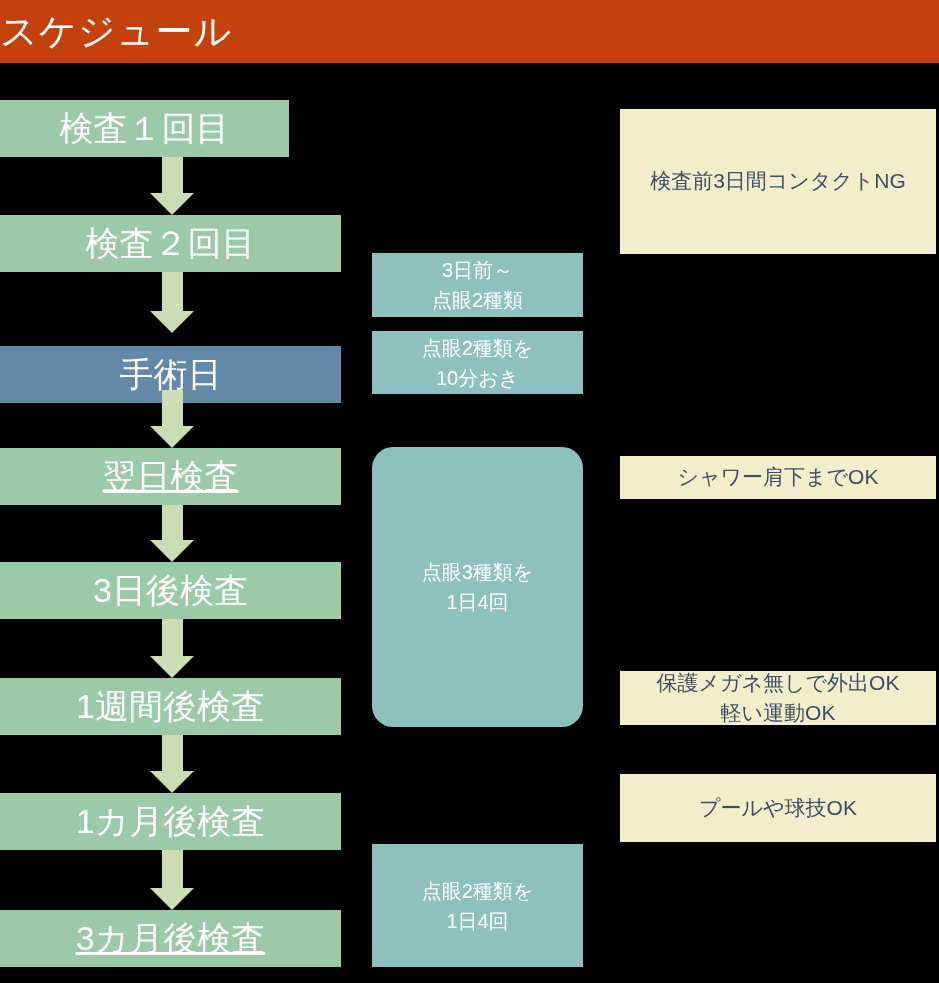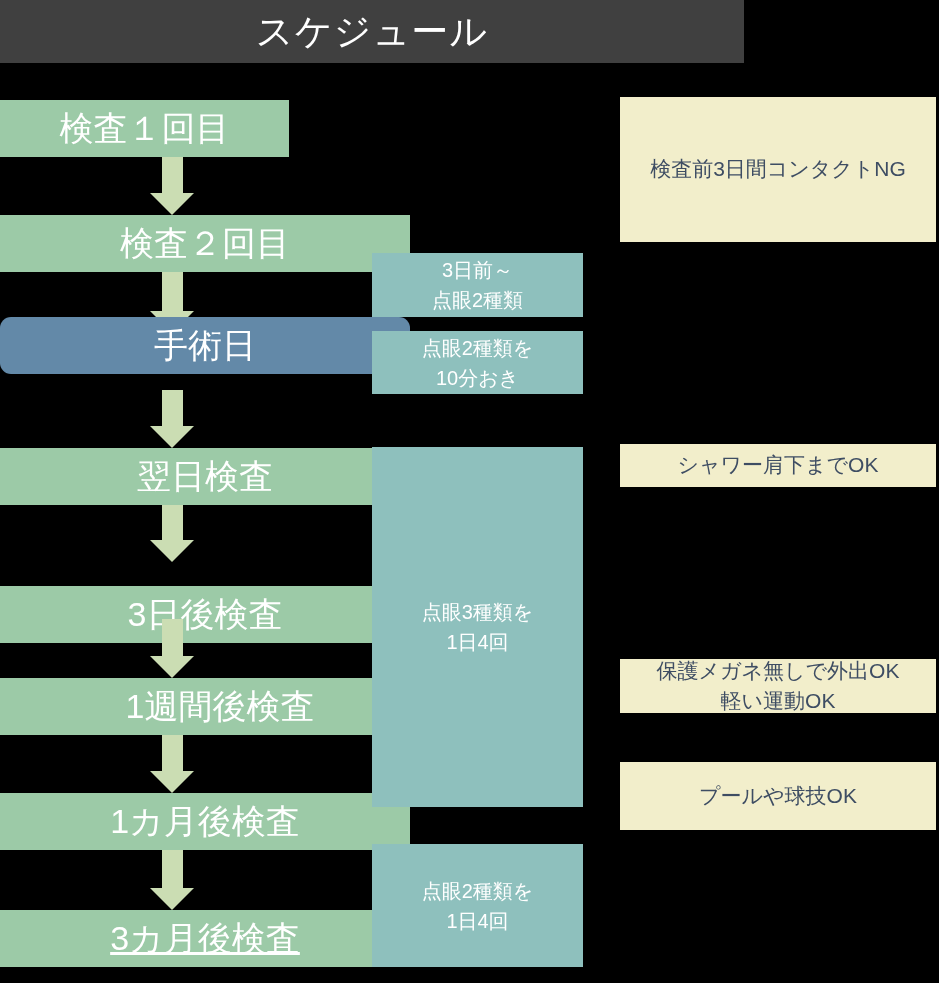--- a/index.html
+++ b/index.html
@@ -2,39 +2,39 @@
 <html><head>
 <meta charset="utf-8">
 <style>
   html, body { margin:0; padding:0; background:#000; }
   .canvas {
     position:relative; width:939px; height:983px; background:#000;
     font-family:"Liberation Sans", sans-serif; overflow:hidden;
   }
   
   .banner {
-    position:absolute; left:0; top:0; width:744px; height:63px;
-    background:#404040; color:#ffffff; font-size:37px;
-    display:flex; align-items:center; justify-content:center;
+    position:absolute; left:0; top:0; width:939px; height:63px;
+    background:#c2410c; color:#ffffff; font-size:37px;
+    display:flex; align-items:center; justify-content:flex-start;
     letter-spacing:1px;
   }
   
   .step {
-    position:absolute; left:0; width:410px; height:57px;
+    position:absolute; left:0; width:341px; height:57px;
     background:#9ccaa7; color:#ffffff; font-size:34px;
     display:flex; align-items:center; justify-content:center;
     white-space:nowrap;
   }
   .step.surgery { background:#6389a8; }
   .s1 { top:100px; width:289px; }
   .s2 { top:215px; }
-  .s3 { top:317px;border-radius:11px; }
-  .s4 { top:448px; }
-  .s5 { top:586px; }
-  .s6 { top:678px;padding-left:15px; }
+  .s3 { top:346px; }
+  .s4 { top:448px;text-decoration:underline; }
+  .s5 { top:562px; }
+  .s6 { top:678px; }
   .s7 { top:793px; }
   .s8 { top:910px;text-decoration:underline; }
   
   .arrow {
     position:absolute; left:150px; width:44px;
     display:flex; flex-direction:column; align-items:center;
   }
   .arrow .stem { width:21px; flex:1; background:#cbddb3; }
   .arrow .head {
     width:0; height:0;
@@ -51,28 +51,28 @@
   .a7 { top:850px; height:60px; }
   
   .drops {
     position:absolute; left:372px; width:211px;
     background:#8ec0bd; color:#ffffff; font-size:20px;
     display:flex; flex-direction:column; align-items:center; justify-content:center;
     text-align:right; line-height:1.5;
   }
   .m1 { top:253px; height:64px; }
   .m2 { top:331px; height:63px; }
-  .m3 { top:447px; height:360px; }
+  .m3 { top:447px; height:280px;border-radius:21px; }
   .m4 { top:844px; height:123px; }
   
   .note {
     position:absolute; left:620px; width:316px;
     background:#f2eecb; color:#3e4d63; font-size:21px;
     display:flex; flex-direction:column; align-items:center; justify-content:center;
-    text-align:center; line-height:1.45;
+    text-align:center; line-height:1.45;margin-top:12px;
   }
   .r1 { top:97px;  height:145px; }
   .r2 { top:444px; height:43px; }
   .r3 { top:659px; height:54px; }
   .r4 { top:762px; height:68px; }
 </style>
 </head>
 <body>
 
 <div class="canvas">

